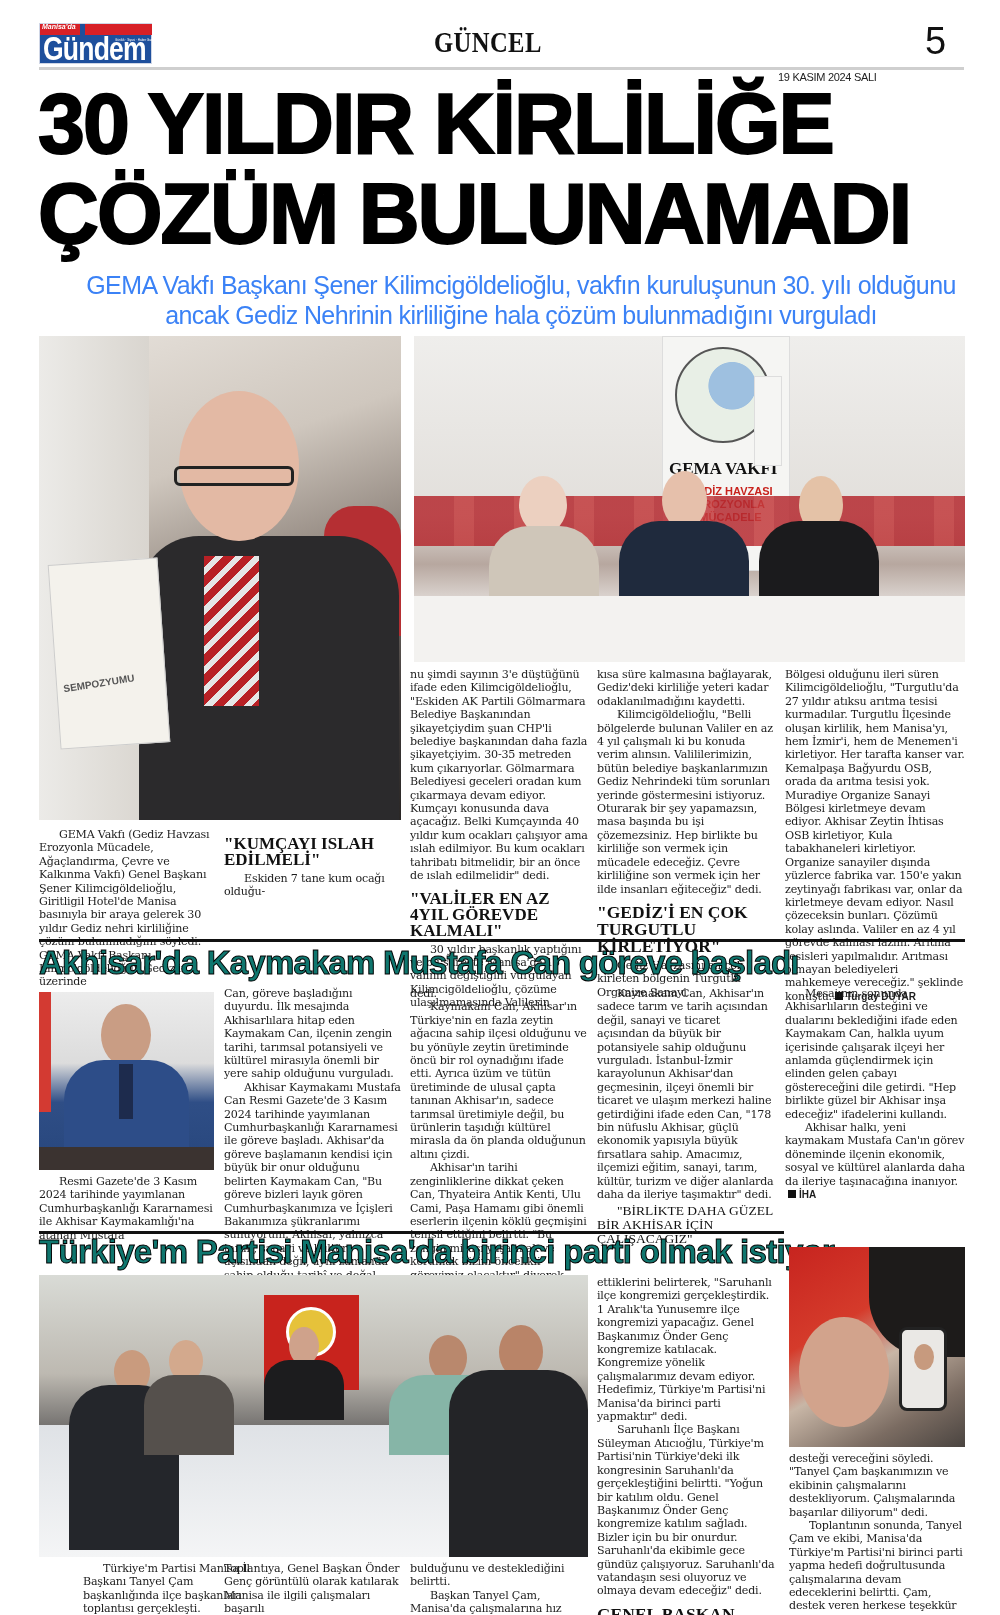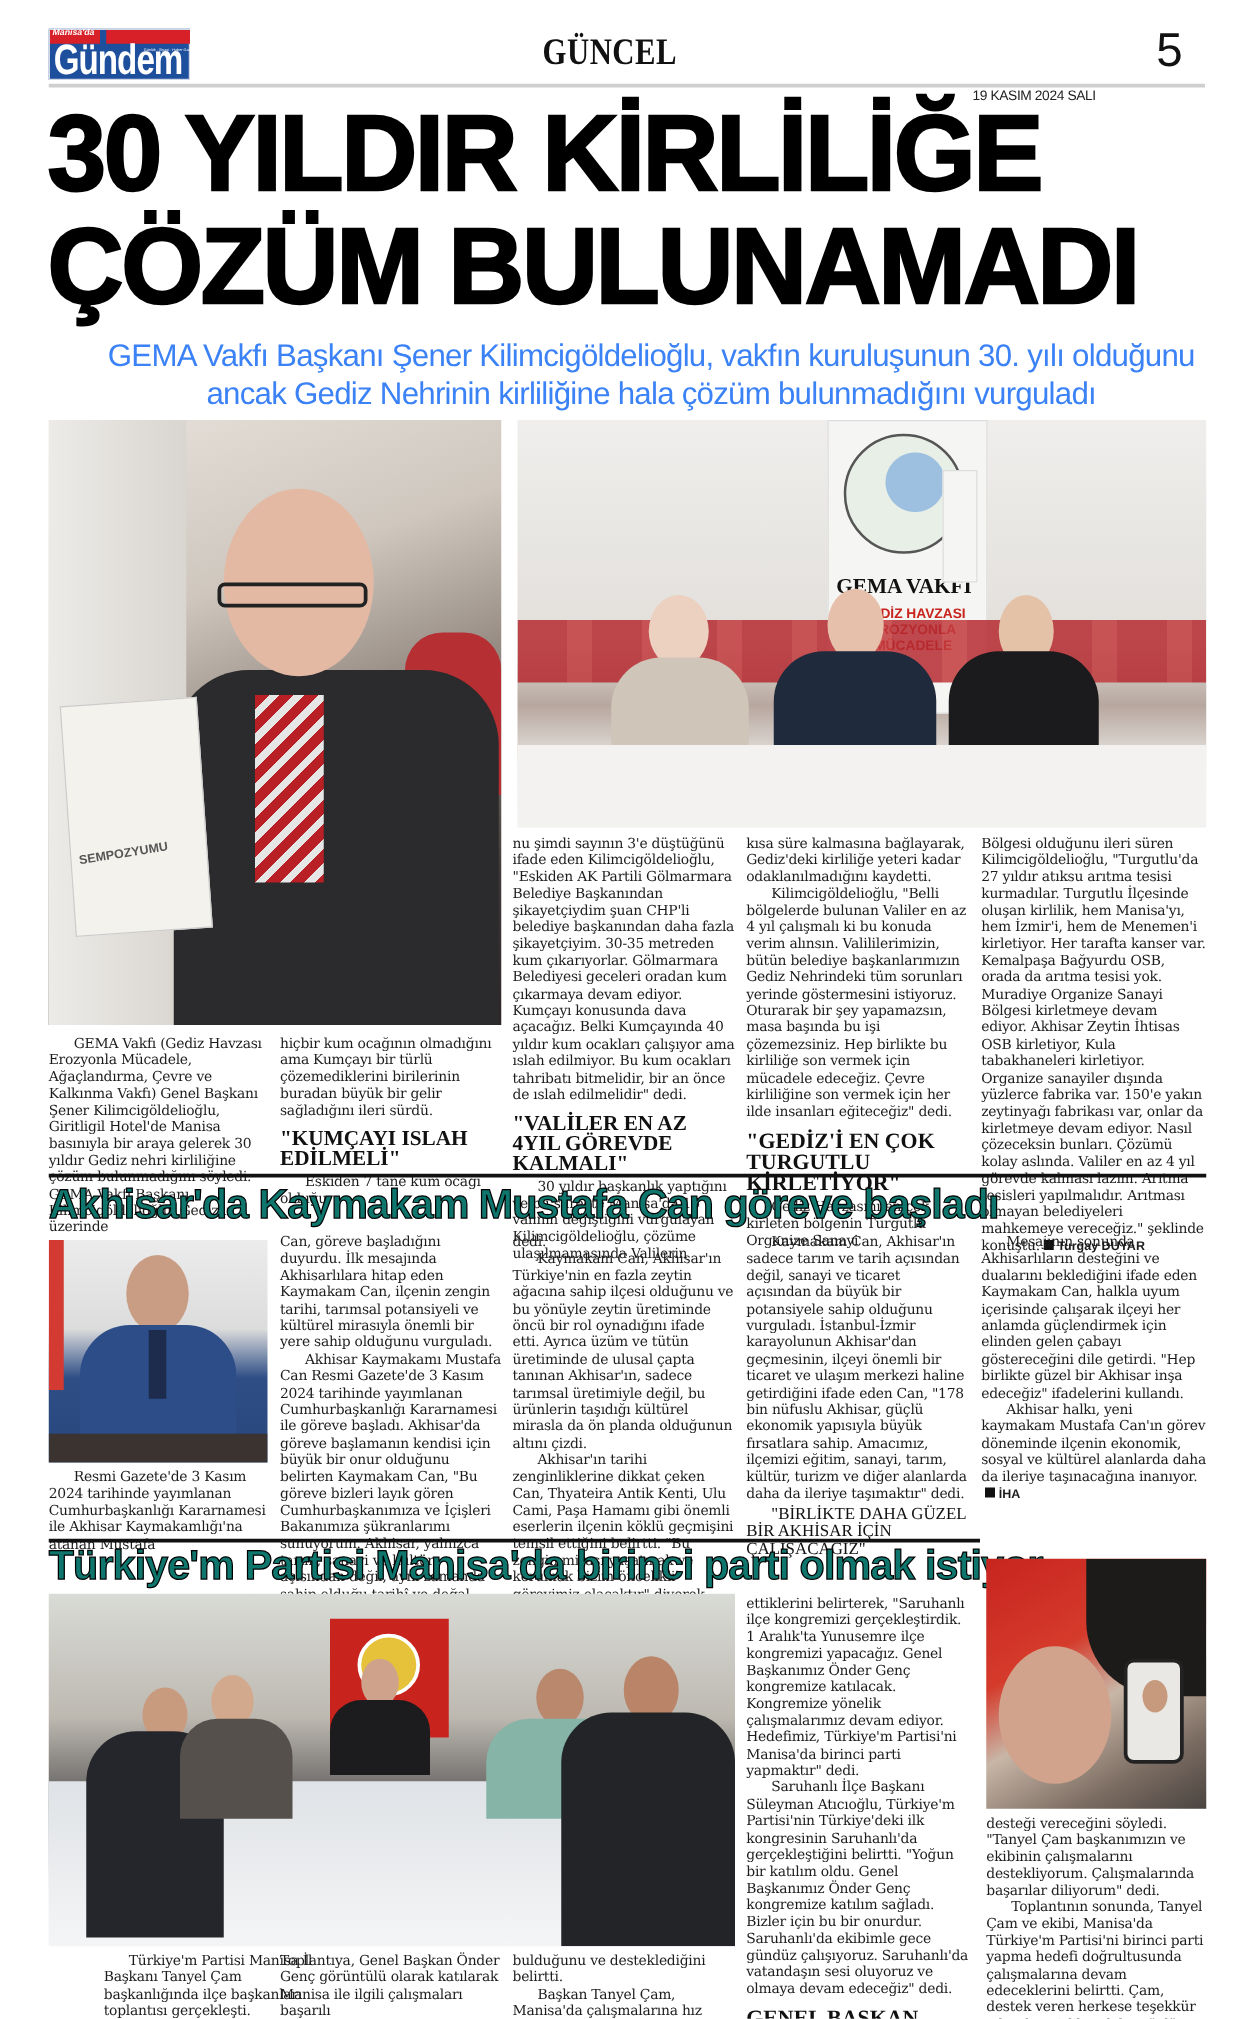--- a/index.html
+++ b/index.html
@@ -103,21 +103,20 @@
   <div class="shape" style="left:205px;top:185px;width:130px;height:85px;background:#1f2a3d;border-radius:40px 40px 0 0;"></div>
   <div class="shape head" style="left:385px;top:140px;width:44px;height:58px;background:#e4c2a7;"></div>
   <div class="shape" style="left:345px;top:185px;width:120px;height:85px;background:#1b1b1d;border-radius:40px 40px 0 0;"></div>
   <div class="shape" style="left:0;top:260px;width:551px;height:66px;background:#f3f2f0;"></div>
 </div>
 
 <div class="abs col" style="left:39px;top:828px;width:176px;">
   <p class="ind">GEMA Vakfı (Gediz Havzası Erozyonla Mücadele, Ağaçlandırma, Çevre ve Kalkınma Vakfı) Genel Başkanı Şener Kilimcigöldelioğlu, Giritligil Hotel'de Manisa basınıyla bir araya gelerek 30 yıldır Gediz nehri kirliliğine çözüm bulunmadığını söyledi.  GEMA Vakfı Başkanı Kilimcigöldelioğlu, Gediz'in üzerinde</p>
 </div>
 <div class="abs col" style="left:224px;top:828px;width:178px;">
-  <p>hiçbir kum ocağının olmadığını ama Kumçayı bir türlü çözemediklerini birilerinin buradan büyük bir gelir sağladığını ileri sürdü.</p>
   <h3>"KUMÇAYI ISLAH EDİLMELİ"</h3>
   <p class="ind">Eskiden 7 tane kum ocağı olduğu-</p>
 </div>
 <div class="abs col" style="left:410px;top:668px;width:178px;">
   <p>nu şimdi sayının 3'e düştüğünü ifade eden Kilimcigöldelioğlu, "Eskiden AK Partili Gölmarmara Belediye Başkanından şikayetçiydim şuan CHP'li belediye başkanından daha fazla şikayetçiyim. 30-35 metreden kum çıkarıyorlar. Gölmarmara Belediyesi geceleri oradan kum çıkarmaya devam ediyor. Kumçayı konusunda dava açacağız. Belki Kumçayında 40 yıldır kum ocakları çalışıyor ama ıslah edilmiyor. Bu kum ocakları tahribatı bitmelidir, bir an önce de ıslah edilmelidir" dedi.</p>
   <h3>"VALİLER EN AZ 4YIL GÖREVDE KALMALI"</h3>
   <p class="ind">30 yıldır başkanlık yaptığını ve bu süreçte Manisa'da 15 valinin değiştiğini vurgulayan Kilimcigöldelioğlu, çözüme ulaşılmamasında Valilerin</p>
 </div>
 <div class="abs col" style="left:597px;top:668px;width:178px;">
   <p>kısa süre kalmasına bağlayarak, Gediz'deki kirliliğe yeteri kadar odaklanılmadığını kaydetti.</p>

